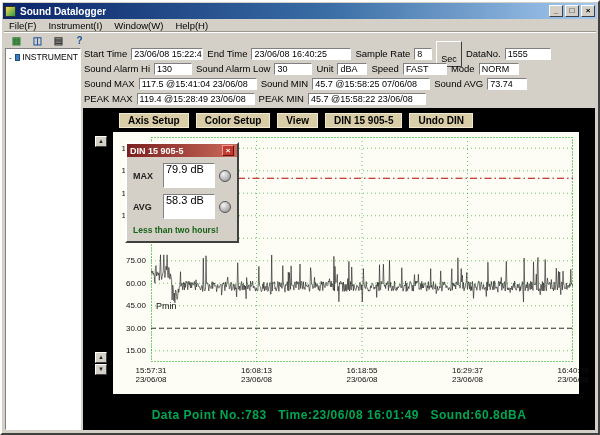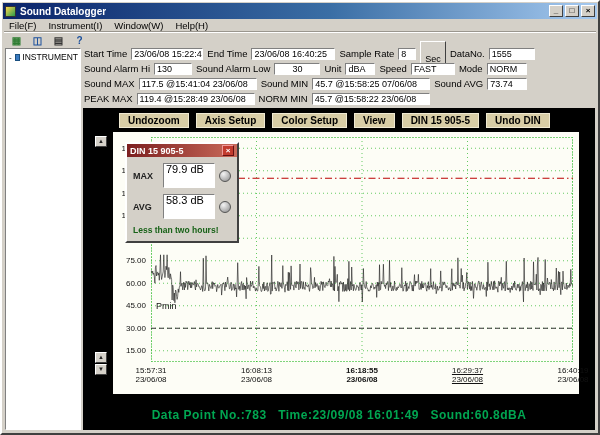--- a/index.html
+++ b/index.html
@@ -112,59 +112,58 @@
       <span class="tree-icon"></span>
       <span>INSTRUMENT</span>
     </div>
   </div>
 
   <div class="info">
     <div class="inforow">
       <span class="lbl">Start Time</span>
       <span class="field" style="width:72px;">23/06/08 15:22:43</span>
       <span class="lbl">End Time</span>
-      <span class="field" style="width:84px;">23/06/08 16:40:25</span>
+      <span class="field" style="width:100px;">23/06/08 16:40:25</span>
       <span class="lbl">Sample Rate</span>
       <span class="field" style="width:18px;">8</span>
       <span class="btn3d">Sec</span>
       <span class="lbl">DataNo.</span>
       <span class="field" style="width:46px;">1555</span>
     </div>
     <div class="inforow">
       <span class="lbl">Sound Alarm Hi</span>
       <span class="field" style="width:38px;">130</span>
       <span class="lbl">Sound Alarm Low</span>
-      <span class="field" style="width:46px;text-align:center;">30</span>
+      <span class="field" style="width:38px;">30</span>
       <span class="lbl">Unit</span>
       <span class="field" style="width:30px;">dBA</span>
       <span class="lbl">Speed</span>
       <span class="field" style="width:44px;">FAST</span>
       <span class="lbl">Mode</span>
       <span class="field" style="width:40px;">NORM</span>
     </div>
     <div class="inforow">
       <span class="lbl">Sound MAX</span>
       <span class="field" style="width:118px;">117.5 @15:41:04 23/06/08</span>
       <span class="lbl">Sound MIN</span>
       <span class="field" style="width:118px;">45.7 @15:58:25 07/06/08</span>
       <span class="lbl">Sound AVG</span>
       <span class="field" style="width:40px;">73.74</span>
     </div>
     <div class="inforow">
       <span class="lbl">PEAK MAX</span>
       <span class="field" style="width:118px;">119.4 @15:28:49 23/06/08</span>
-      <span class="lbl">NORM MIN</span>
+      <span class="lbl">PEAK MIN</span>
       <span class="field" style="width:118px;">45.7 @15:58:22 23/06/08</span>
     </div>
   </div>
 
   <div class="chartpanel">
 
     <div class="cbtns">
-      <div class="cbtn">Undozoom</div>
       <div class="cbtn">Axis Setup</div>
       <div class="cbtn">Color Setup</div>
       <div class="cbtn">View</div>
       <div class="cbtn">DIN 15 905-5</div>
       <div class="cbtn">Undo DIN</div>
     </div>
 
     <div class="scrollbtn" style="left:12px; top:28px;">▲</div>
     <div class="scrollbtn" style="left:12px; top:244px;">▲</div>
     <div class="scrollbtn" style="left:12px; top:256px;">▼</div>
@@ -206,25 +205,25 @@
         </svg>
       <div class="xlabels">
         <div class="xlab" style="left:0%;">
           <span>15:57:31</span>
             <span>23/06/08</span>
         </div>
         <div class="xlab" style="left:25%;">
           <span>16:08:13</span>
             <span>23/06/08</span>
         </div>
-        <div class="xlab" style="left:50%;font-weight:bold;">
+        <div class="xlab" style="left:50%;">
           <span>16:18:55</span>
             <span>23/06/08</span>
         </div>
-        <div class="xlab" style="left:75%;text-decoration:underline;">
+        <div class="xlab" style="left:75%;">
           <span>16:29:37</span>
             <span>23/06/08</span>
         </div>
         <div class="xlab" style="left:100%;">
           <span>16:40:19</span>
             <span>23/06/08</span>
         </div>
       </div>
     </div>
 
@@ -241,16 +240,16 @@
         </div>
         <div class="dlg-row">
           <span class="dlg-lbl">AVG</span>
           <span class="dlg-field">58.3 dB</span>
           <span class="knob"></span>
         </div>
         <div class="dlg-note">Less than two hours!</div>
       </div>
     </div>
 
-    <div class="status">Data Point No.:783   Time:23/09/08 16:01:49   Sound:60.8dBA</div>
+    <div class="status">Data Point No.:783   Time:23/06/08 16:01:49   Sound:60.8dBA</div>
   </div>
 
 </div>
 
 </body></html>

